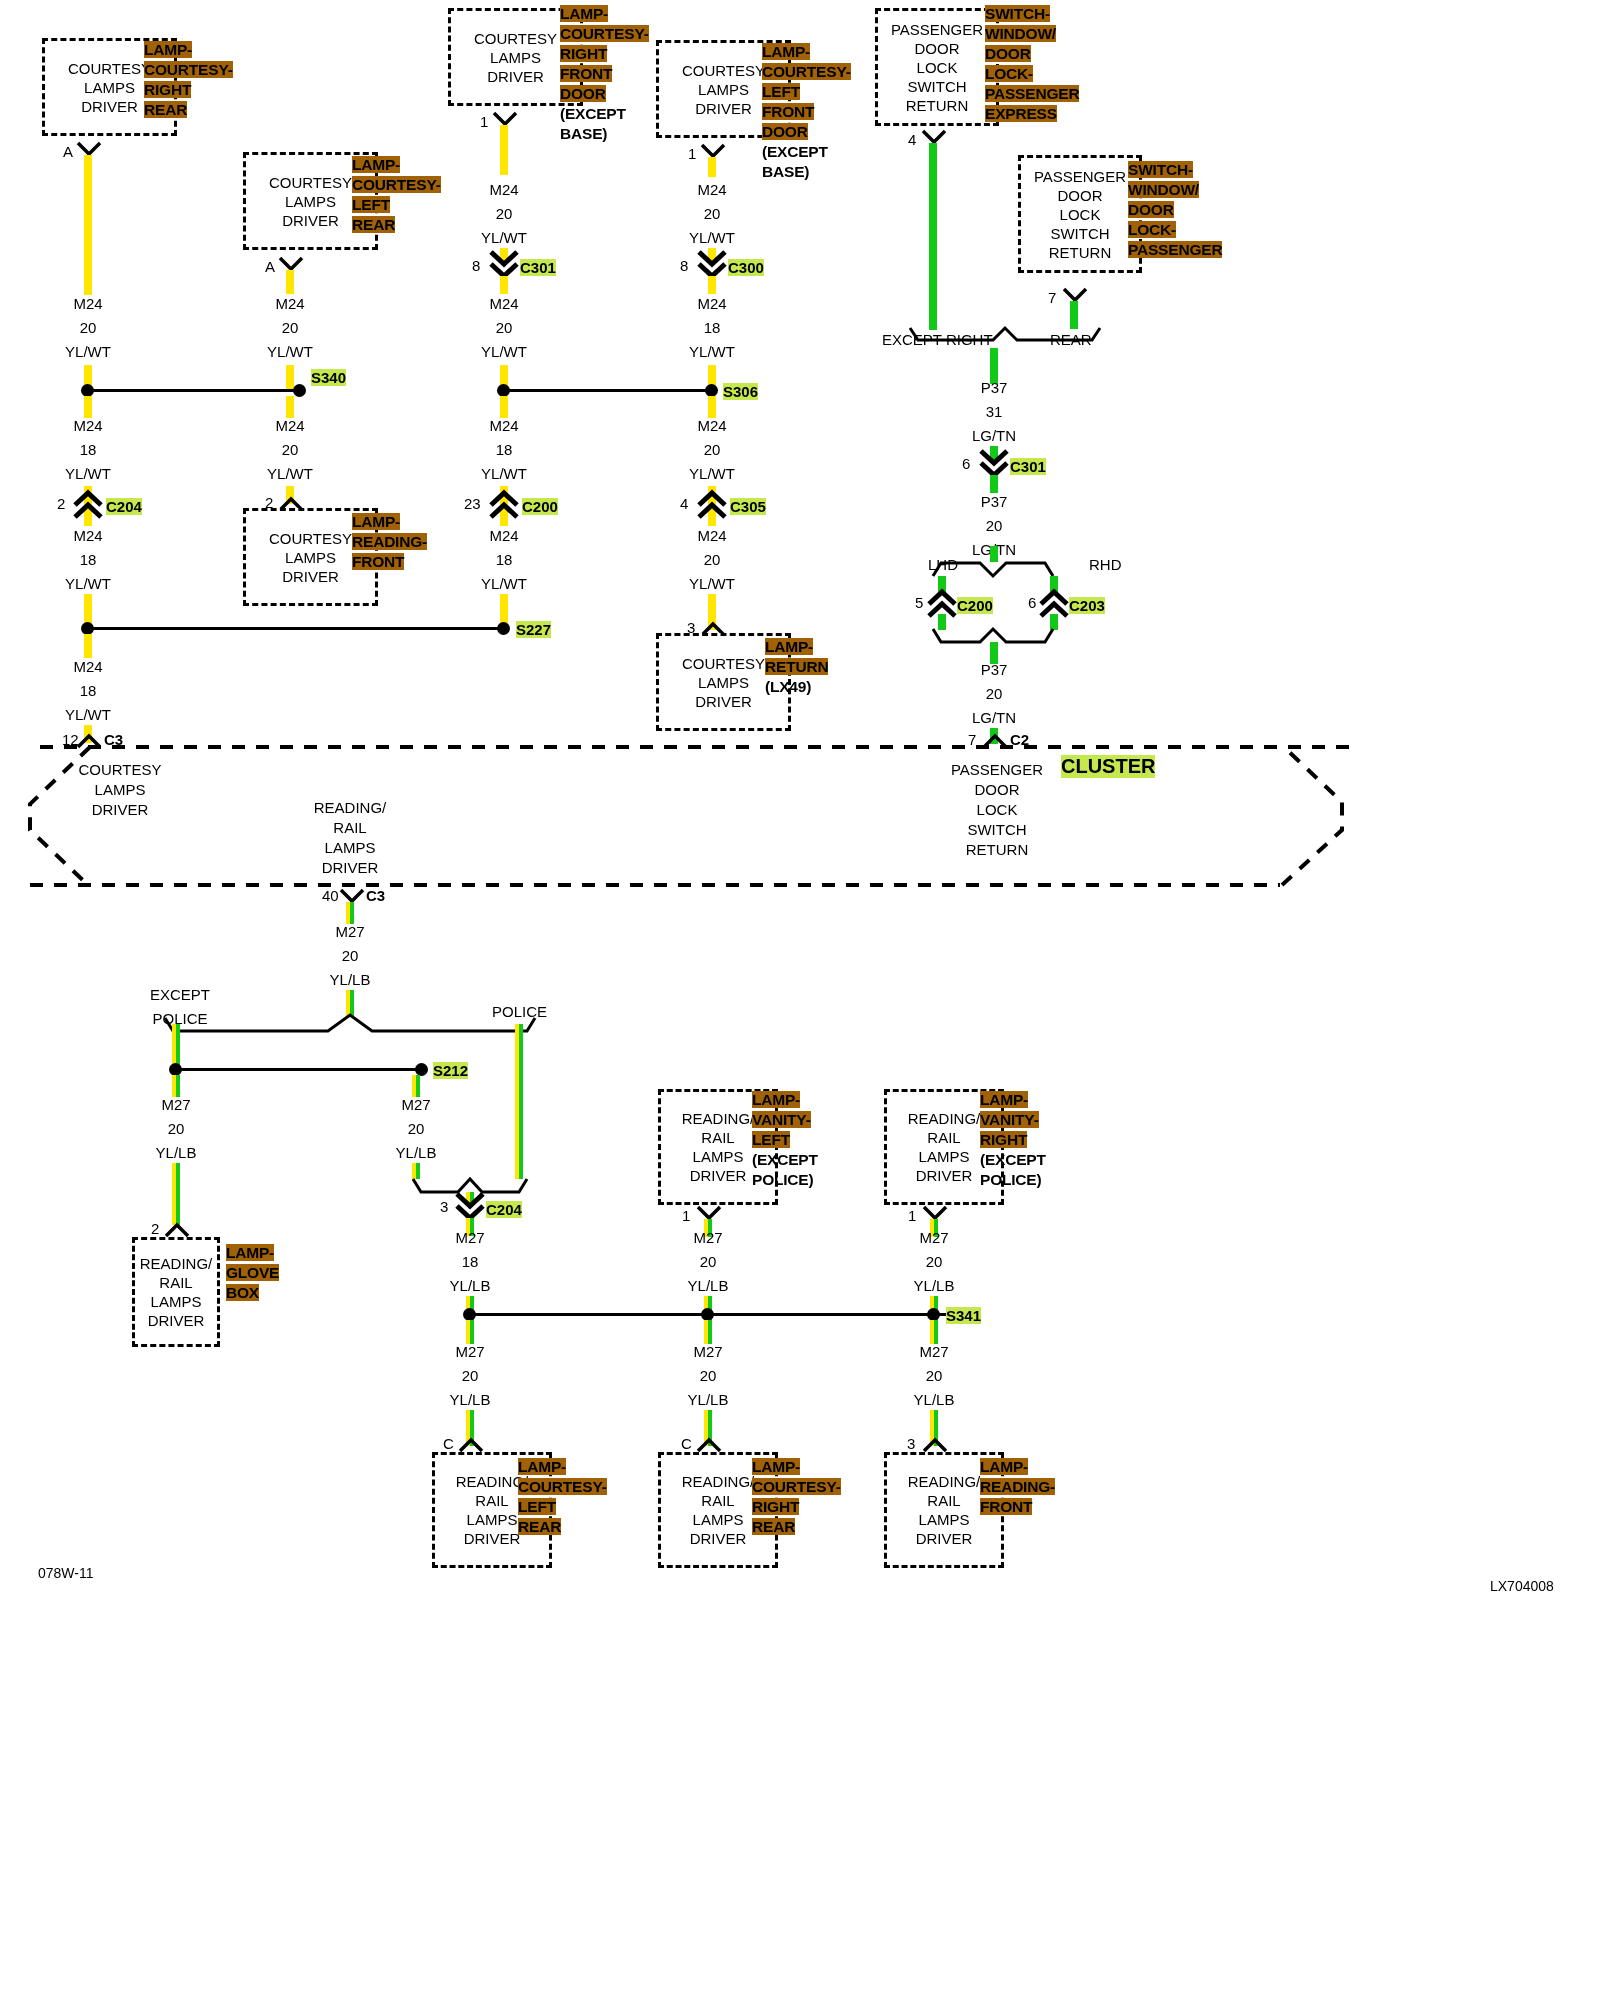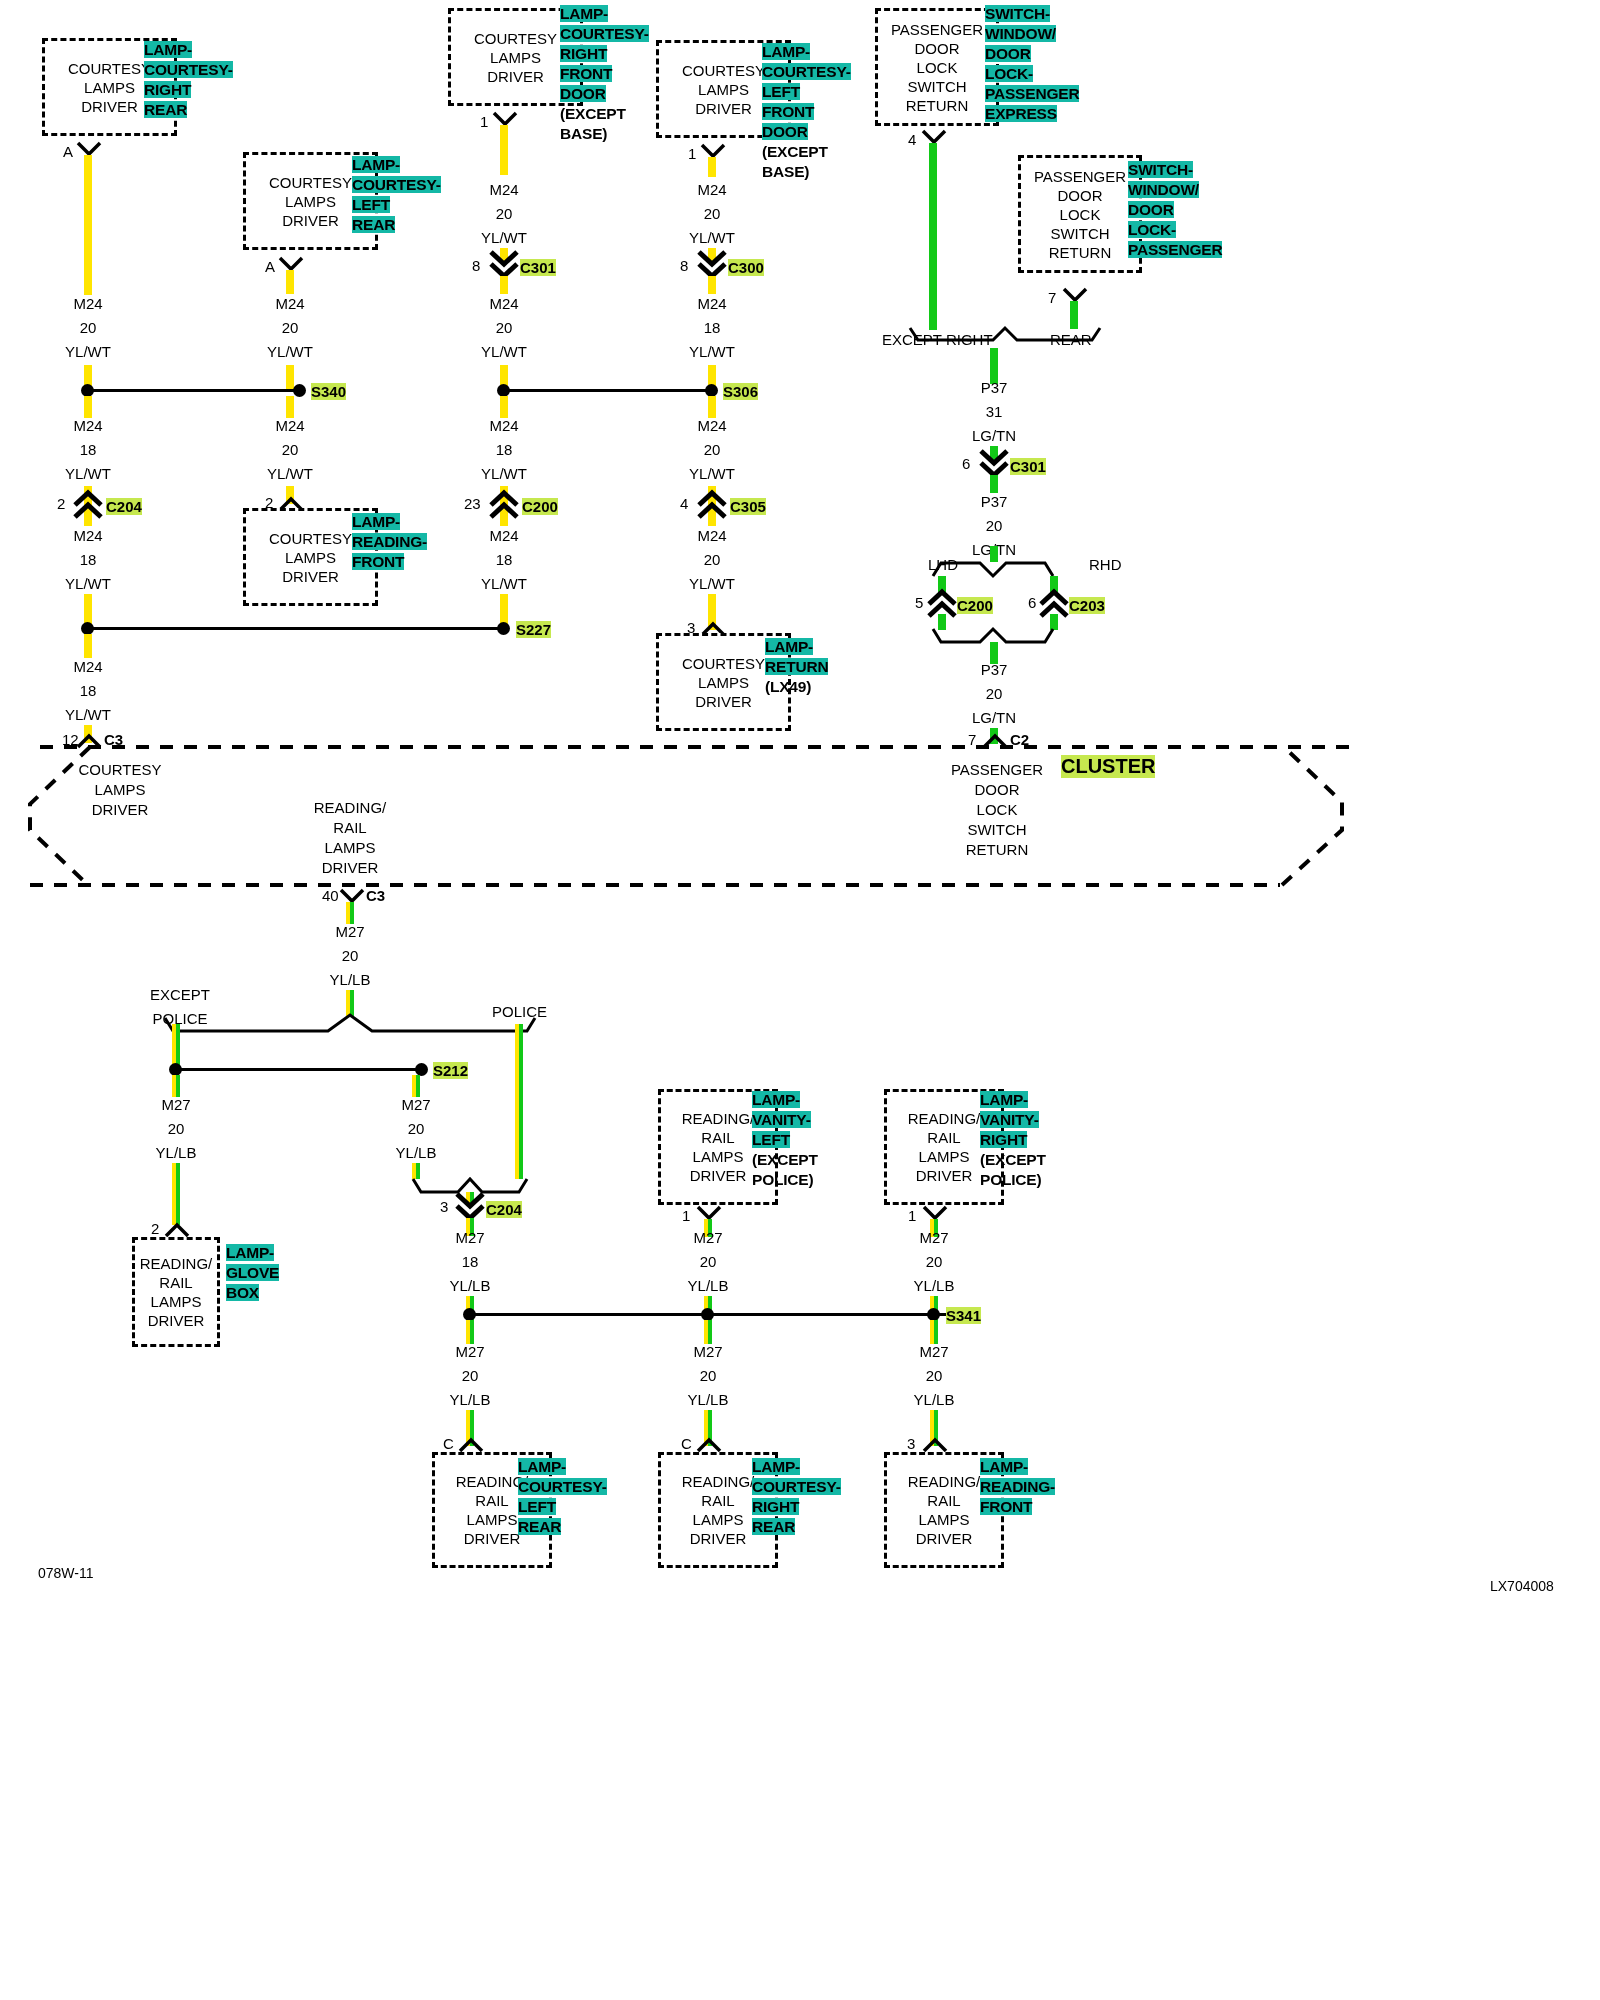--- a/index.html
+++ b/index.html
@@ -5,21 +5,21 @@
   html,body{margin:0;padding:0;background:#fff;}
   body{width:1600px;height:2000px;position:relative;font-family:"Liberation Sans",sans-serif;color:#000;}
   #stage{position:absolute;left:0;top:0;width:1600px;height:2000px;overflow:hidden;}
   .abs{position:absolute;}
   
   .box{position:absolute;border:3px dashed #000;box-sizing:border-box;display:flex;flex-direction:column;
        align-items:center;justify-content:center;background:#fff;}
   .box span{display:block;font-size:15px;line-height:19px;text-align:center;white-space:nowrap;}
   
   .hl{position:absolute;font-weight:bold;font-size:15.5px;line-height:20px;letter-spacing:-0.2px;}
-  .hl .g{background:#14b8a6;}
+  .hl .g{background:#a16207;}
   .hl .p{background:transparent;}
   
   .wt{position:absolute;font-size:15px;line-height:24px;text-align:center;white-space:nowrap;}
   
   .cid{position:absolute;font-weight:bold;font-size:15px;background:#c6e84f;white-space:nowrap;}
   
   .bl{position:absolute;font-weight:bold;font-size:15px;white-space:nowrap;}
   
   .pin{position:absolute;font-size:15px;white-space:nowrap;}
   
@@ -116,21 +116,21 @@
     <path d="M2 2 L13 13 L24 2" stroke="#000" stroke-width="3.5" fill="none"></path>
   </svg>
   <div class="wire wY" style="left:286px;top:270px;width:8px;height:24px;"></div>
   <div class="wt" style="left:250px;top:292px;width:80px;">
     <span>M24</span><br>
     <span>20</span><br>
     <span>YL/WT</span>
   </div>
   <div class="wire wY" style="left:286px;top:365px;width:8px;height:24px;"></div>
   <div class="dot" style="left:293px;top:384px;"></div>
-  <div class="cid" style="left:311px;top:383px;">S340</div>
+  <div class="cid" style="left:311px;top:369px;">S340</div>
   <div class="wire wY" style="left:286px;top:396px;width:8px;height:22px;"></div>
   <div class="wt" style="left:250px;top:414px;width:80px;">
     <span>M24</span><br>
     <span>20</span><br>
     <span>YL/WT</span>
   </div>
   <div class="wire wY" style="left:286px;top:486px;width:8px;height:18px;"></div>
   <div class="pin" style="left:265px;top:494px;">2</div>
   <svg class="abs" style="left:278px;top:496px;width:26px;height:16px;">
     <path d="M2 14 L13 3 L24 14" stroke="#000" stroke-width="3.5" fill="none"></path>

